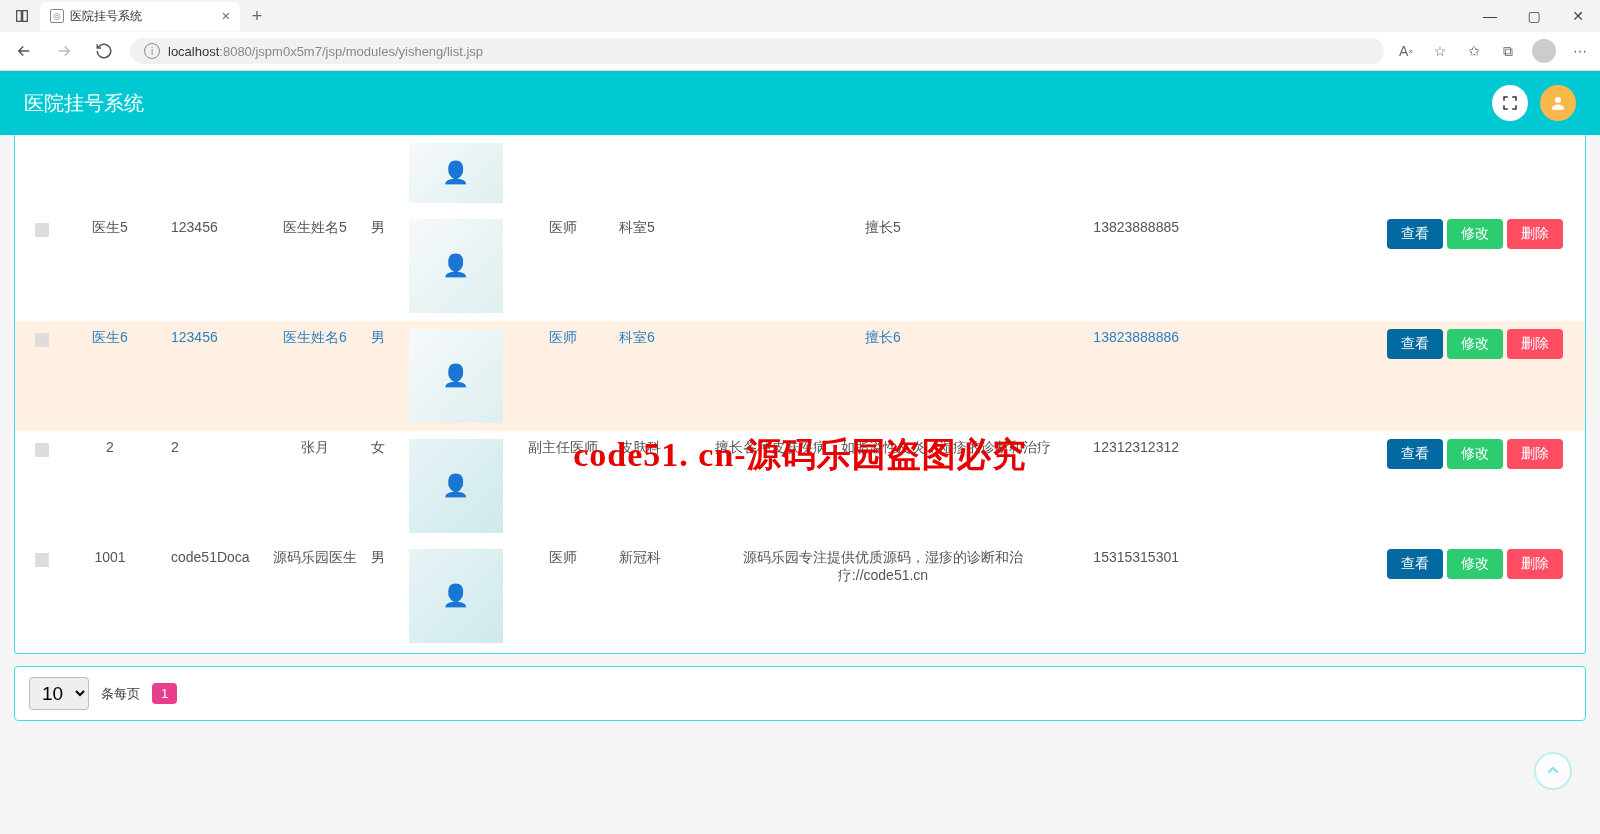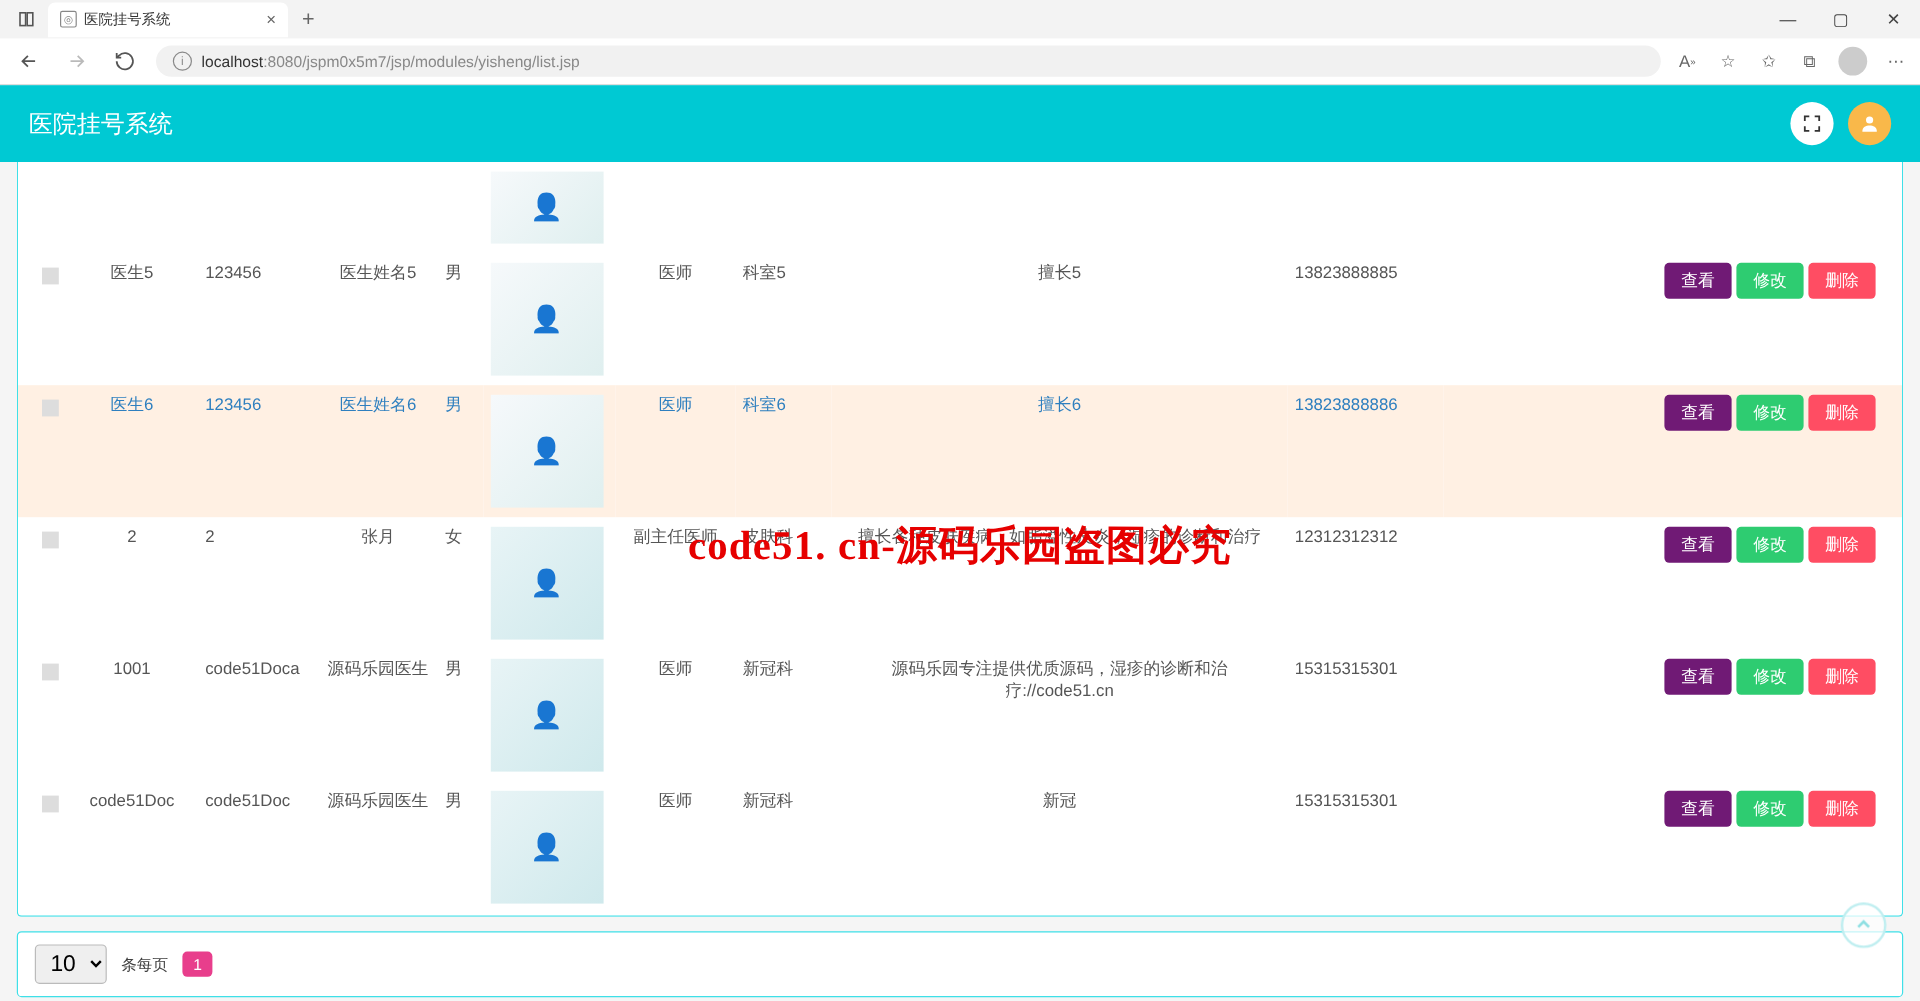--- a/index.html
+++ b/index.html
@@ -45,21 +45,21 @@
     td.actions-cell { text-align: right; padding-right: 22px; white-space: nowrap; }
 
     .checkbox { width: 14px; height: 14px; background: #ddd; display: inline-block; margin-top: 4px; }
     .img-ph { width: 94px; height: 94px; background: linear-gradient(135deg, #e8f4f6, #cfe9ec); display: flex; align-items: center; justify-content: center; color: #aaa; font-size: 22px; }
 
     .row-0 .img-ph, .row-1 .img-ph, .row-2 .img-ph { background: linear-gradient(135deg,#f6f9fb,#dfefef); }
     .row-highlight { background: #fff0e3; }
     .row-highlight td { color: #2e7fbf; }
 
     .btn { display: inline-block; border: none; color: #fff; padding: 6px 14px; border-radius: 4px; font-size: 14px; cursor: pointer; margin-left: 4px; }
-    .btn-view { background: #701a75; }
+    .btn-view { background: #0369a1; }
     .btn-edit { background: #2ecc71; }
     .btn-del { background: #ff4d63; }
 
     
     .pager { margin-top: 12px; border: 1px solid #3fe0e8; border-radius: 4px; background: #fff; padding: 10px 14px; display: flex; align-items: center; gap: 12px; }
     .pager select { border: 1px solid #bbb; padding: 4px 8px; border-radius: 4px; font-size: 19px; }
     .pager-label { font-size: 13px; color: #404040; }
     .page-num { background: #e83e8c; color: #fff; padding: 3px 9px; border-radius: 4px; font-size: 13px; }
 
     .scroll-top { position: fixed; right: 28px; bottom: 44px; width: 38px; height: 38px; border: 2px solid #bfeef0; border-radius: 50%; display: flex; align-items: center; justify-content: center; cursor: pointer; background: rgba(255,255,255,0.7); }
@@ -70,21 +70,21 @@
     
     .c-chk{width:30px;padding-left:20px;}
     .c-acc{width:110px;text-align:center;}
     .c-pwd{width:100px;text-align:left;}
     .c-name{width:100px;text-align:center;}
     .c-gender{width:38px;}
     .c-img{width:110px;}
     .c-title{width:100px;text-align:center;}
     .c-dept{width:80px;}
     .c-spec{text-align:center;width:380px;}
-    .c-phone{width:130px;text-align:left;padding-right:24px;}
+    .c-phone{width:130px;text-align:right;padding-right:24px;}
   </style>
 </head>
 <body>
 
 <div class="browser-chrome">
   <div class="browser-tabs">
     <div class="tab-spacer">
       <svg viewBox="0 0 24 24" fill="none" stroke="#555" stroke-width="2">
           <rect x="4" y="4" width="7" height="16"></rect>
           <rect x="13" y="4" width="7" height="16"></rect>
@@ -227,35 +227,20 @@
             <td class="c-gender">男</td>
             <td class="c-img">
               <div class="img-ph">👤</div>
             </td>
             <td class="c-title">医师</td>
             <td class="c-dept">新冠科</td>
             <td class="c-spec">源码乐园专注提供优质源码，湿疹的诊断和治疗://code51.cn</td>
             <td class="c-phone">15315315301</td>
             <td class="actions-cell"><button class="btn btn-view">查看</button><button class="btn btn-edit">修改</button><button class="btn btn-del">删除</button></td>
           </tr>
-          <tr class="row-5">
-            <td class="c-chk"><span class="checkbox"></span></td>
-            <td class="c-acc">code51Doc</td>
-            <td class="c-pwd">code51Doc</td>
-            <td class="c-name">源码乐园医生</td>
-            <td class="c-gender">男</td>
-            <td class="c-img">
-              <div class="img-ph">👤</div>
-            </td>
-            <td class="c-title">医师</td>
-            <td class="c-dept">新冠科</td>
-            <td class="c-spec">新冠</td>
-            <td class="c-phone">15315315301</td>
-            <td class="actions-cell"><button class="btn btn-view">查看</button><button class="btn btn-edit">修改</button><button class="btn btn-del">删除</button></td>
-          </tr>
         </tbody>
     </table>
   </div>
 
   <div class="pager">
     <select>
       <option>10</option>
     </select>
     <span class="pager-label">条每页</span>
     <span class="page-num">1</span>

